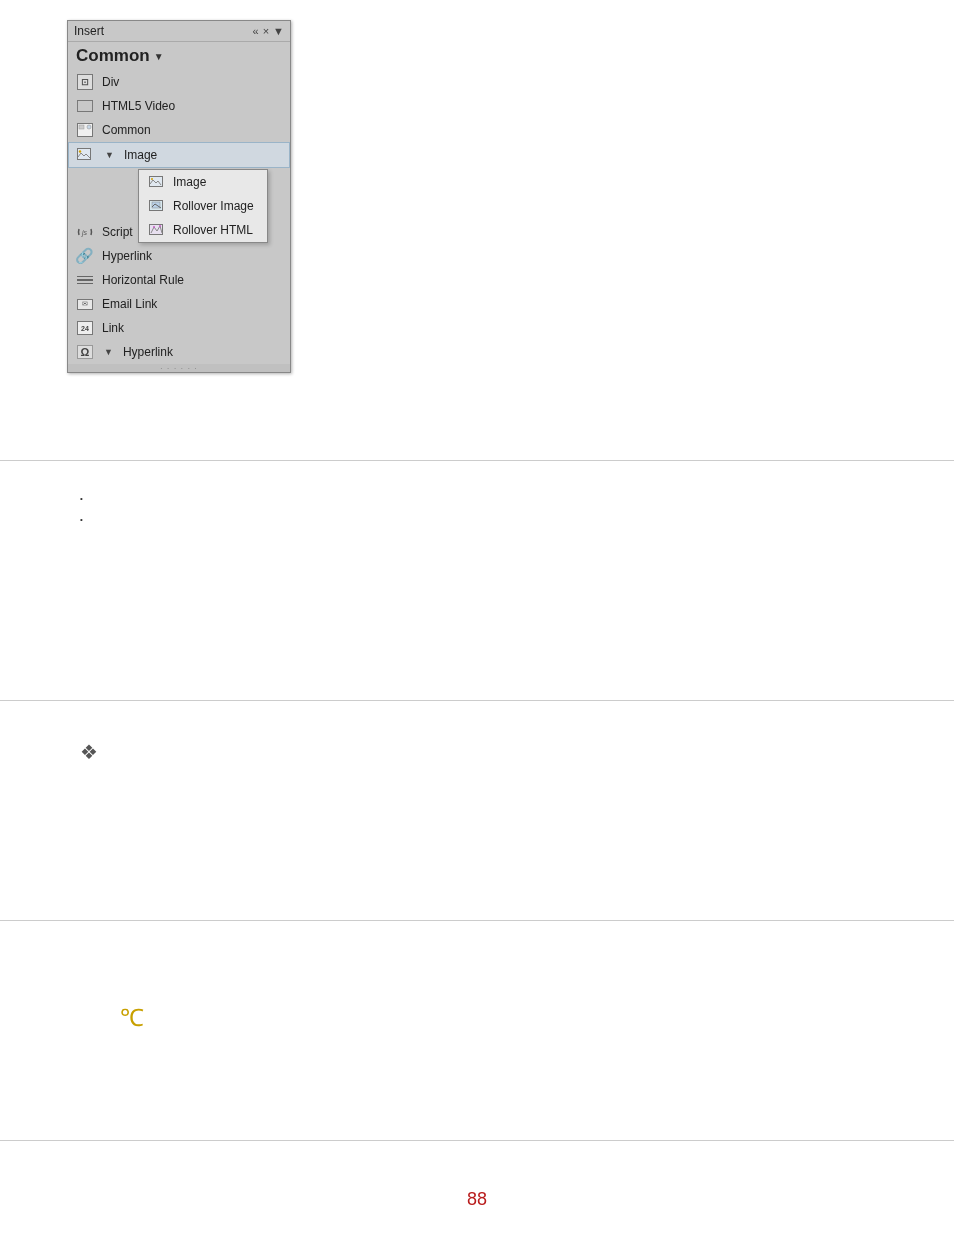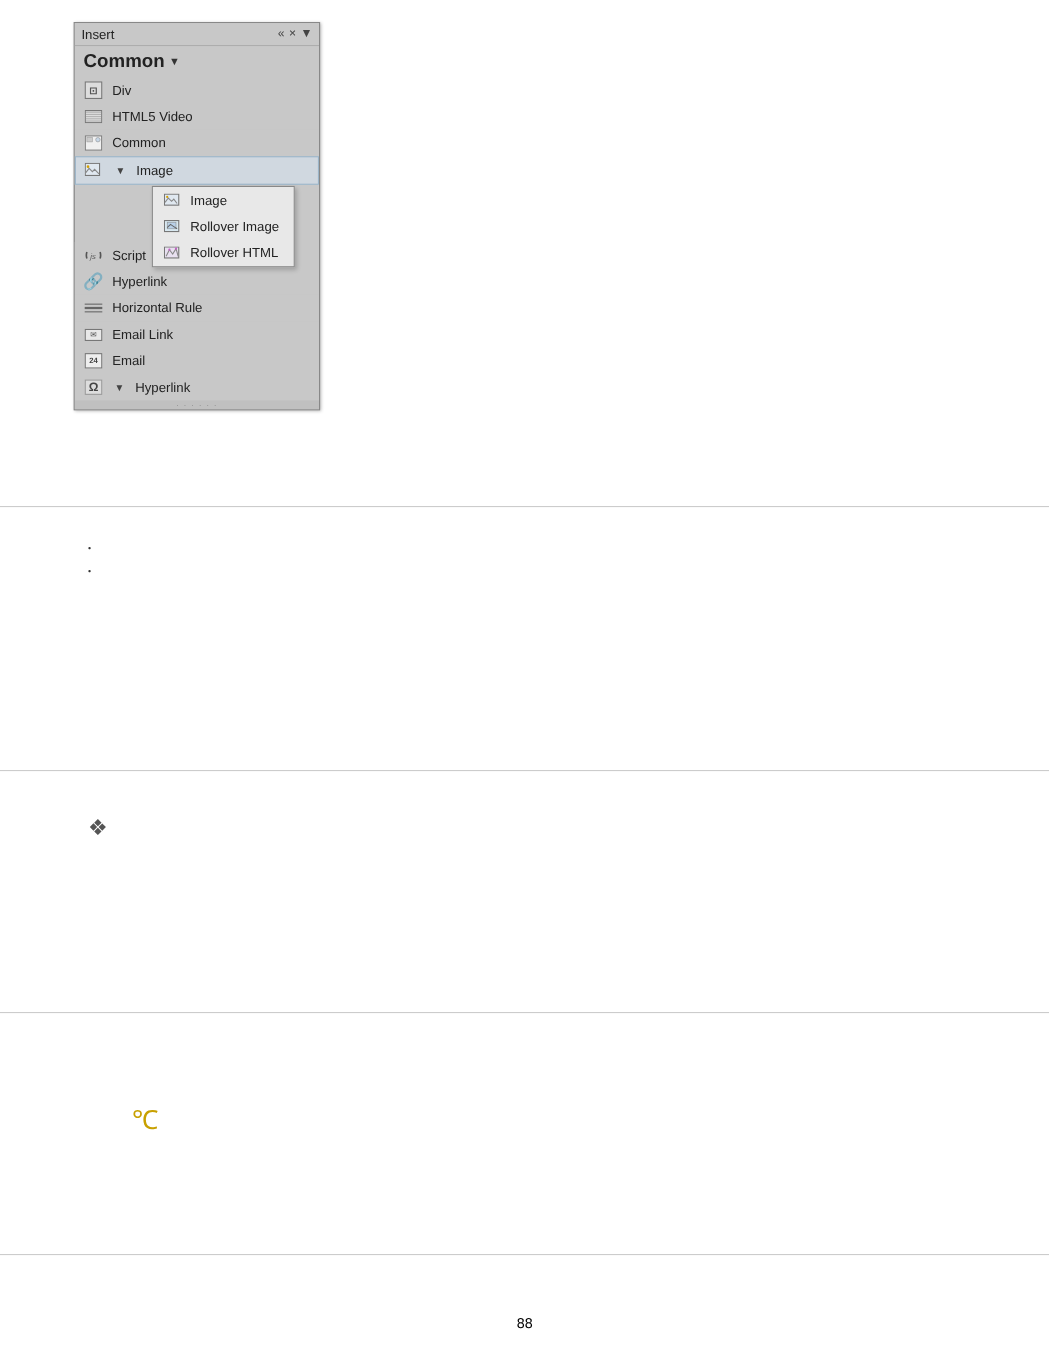--- a/index.html
+++ b/index.html
@@ -204,22 +204,22 @@
 
     .lightbulb-icon {
       font-size: 24px;
       color: #c8a000;
     }
 
     
     .page-number {
       text-align: center;
       padding: 10px;
-      font-size: 13px;
-      color: #000000;
+      font-size: 18px;
+      color: #b91c1c;
       position: absolute;
       bottom: 20px;
       width: 100%;
     }
 
     
     .icon-div {
       border: 1px solid #777;
       background: #ddd;
       font-size: 9px;
@@ -434,21 +434,21 @@
     <div class="item-icon">
       <div class="icon-email">✉</div>
     </div>
     <span class="item-label">Email Link</span>
   </div>
 
   <div class="panel-item">
     <div class="item-icon">
       <div class="icon-date">24</div>
     </div>
-    <span class="item-label">Email</span>
+    <span class="item-label">Link</span>
   </div>
 
 
   <div class="panel-item">
     <div class="item-icon">
       <div class="icon-char">Ω</div>
     </div>
     <span class="item-arrow">▼</span>
     <span class="item-label" style="margin-left:2px;">Hyperlink</span>
   </div>

